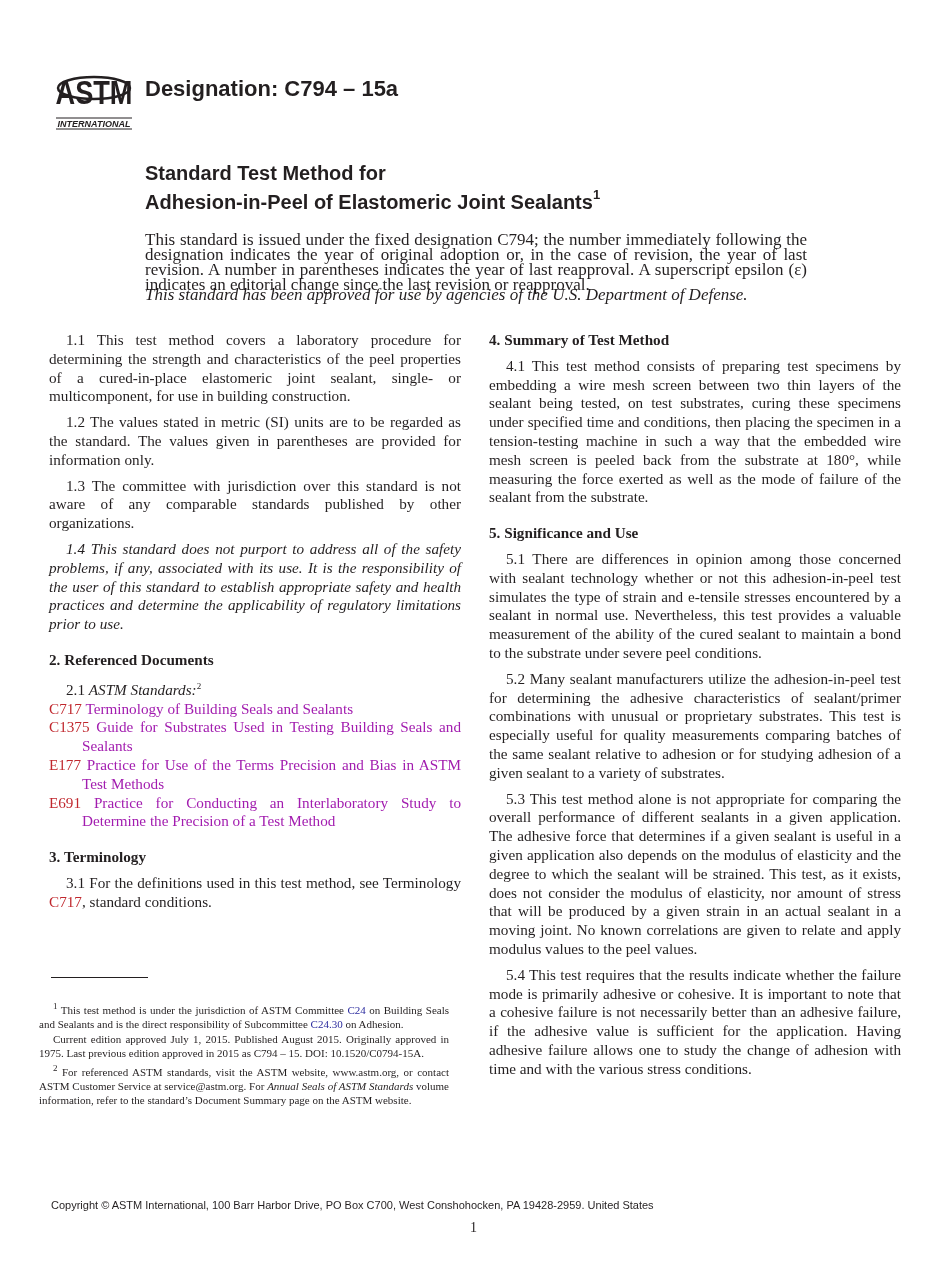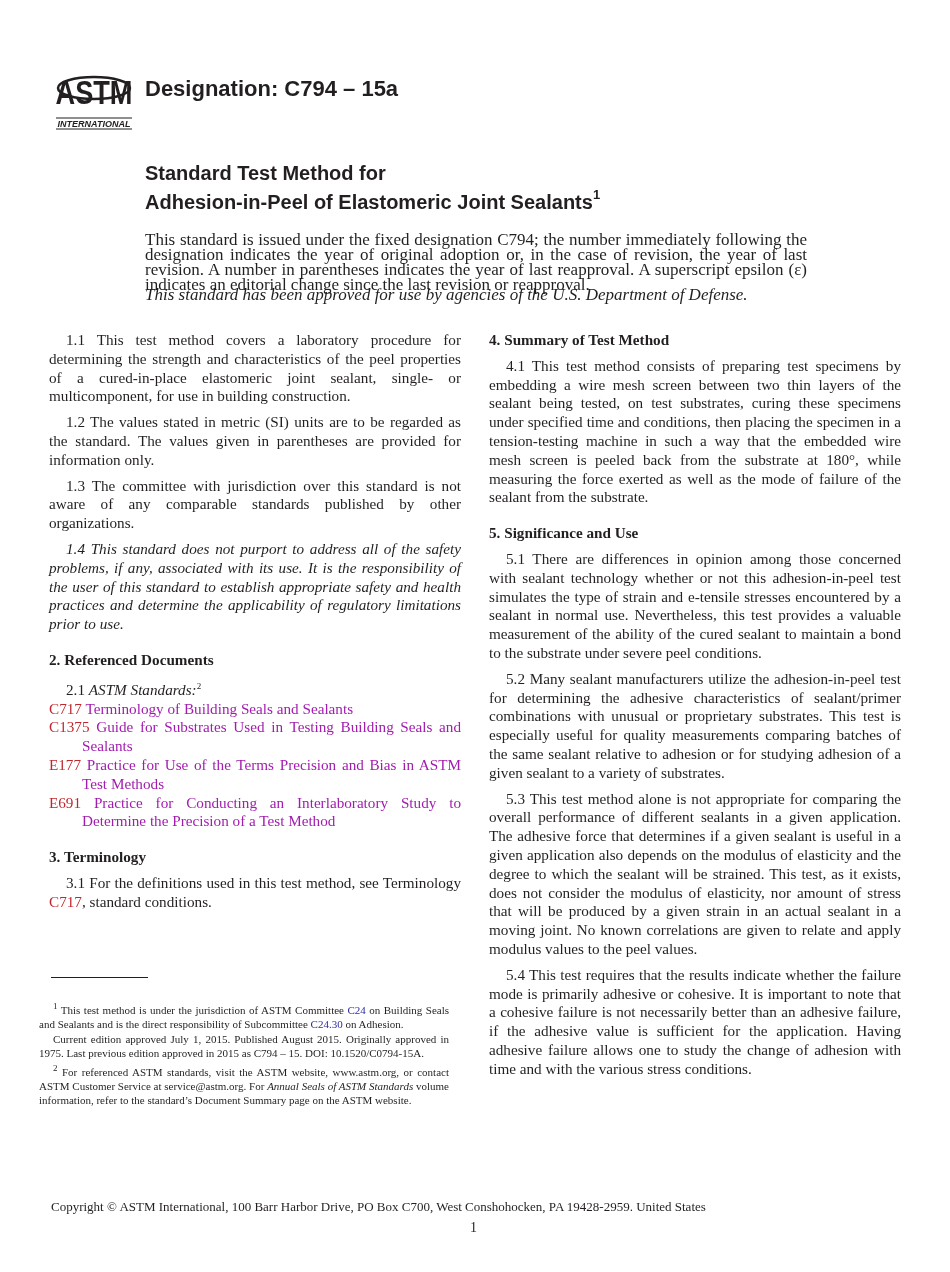--- a/index.html
+++ b/index.html
@@ -18,21 +18,21 @@
   p { margin: 0 0 7px 0; text-align: justify; text-indent: 17px; }
   .sec { margin-bottom: 17px; }
   .ref { margin: 0; padding-left: 33px; text-indent: -33px; text-align: justify; }
   .ref-id { color: #c0272d; }
   .ref-title { color: #a21caf; }
   .link-inline { color: #c0272d; }
   .link-blue { color: #2b2b9e; }
   .footnote-rule { left: 51px; top: 977px; width: 97px; height: 1px; background: #231f20; }
   .footnotes { left: 39px; top: 987px; width: 410px; font-size: 11px; line-height: 14.5px; margin-top: 12px; }
   .footnotes p { margin: 0; text-indent: 14px; }
-  .copyright { left: 51px; top: 1199px; font-family: Liberation Serif, serif; font-size: 13px; }
+  .copyright { left: 51px; top: 1199px; font-family: Liberation Sans, sans-serif; font-size: 11px; }
   .pagenum { left: 470px; top: 1220px; font-size: 14px; }
   sup { font-size: 9px; }
 </style>
 </head>
 <body>
 
 <div class="abs logo">
   <svg width="80" height="72" viewBox="0 0 80 72">
     <ellipse cx="40" cy="30" rx="36" ry="11" fill="none" stroke="#231f20" stroke-width="2.5"></ellipse>
     <text x="40" y="46" text-anchor="middle" font-family="Liberation Sans, sans-serif" font-weight="bold" font-size="34" fill="#231f20" transform="scale(0.8,1) translate(10,0)">ASTM</text>

